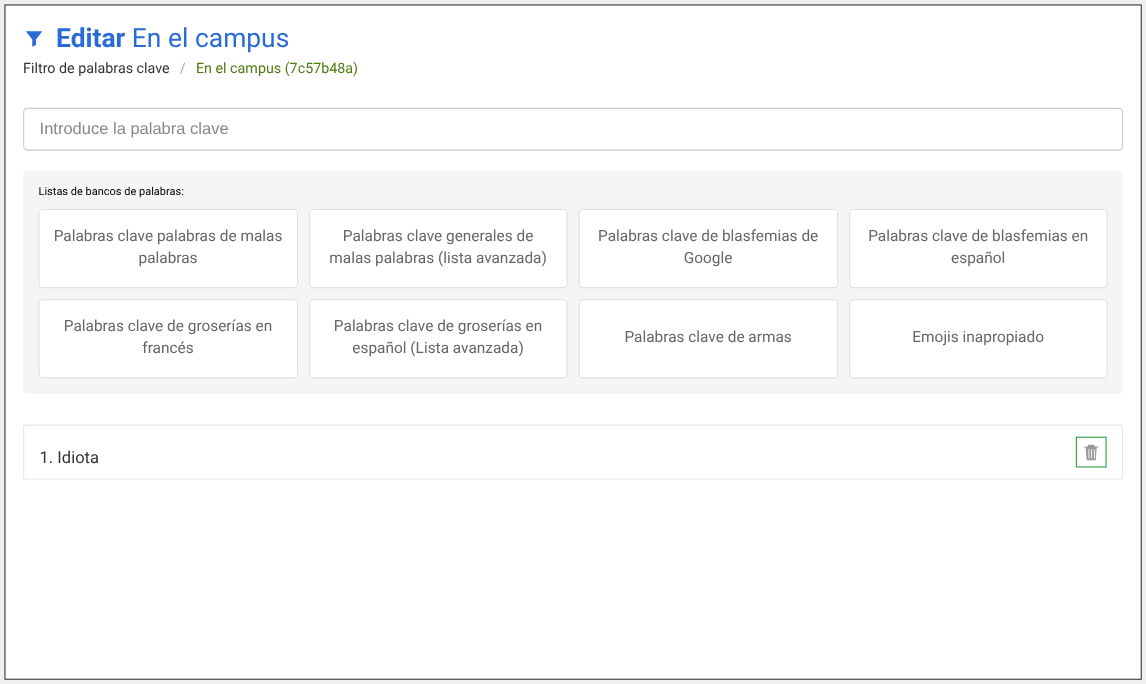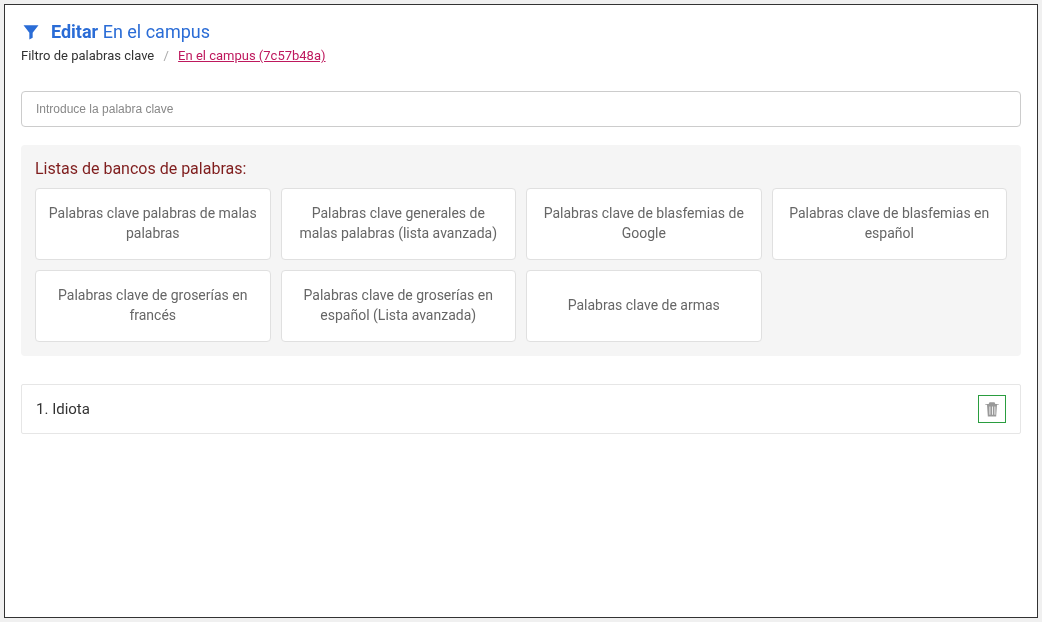--- a/index.html
+++ b/index.html
@@ -21,52 +21,51 @@
       align-items: center;
       gap: 10px;
       margin-bottom: 6px;
     }
     .filter-icon {
       color: #2a6cd6;
       width: 20px;
       height: 20px;
     }
     .page-title {
-      font-size: 18px;
+      font-size: 24px;
       color: #2a6cd6;
       font-weight: 700;
     }
     .page-title .light {
       font-weight: 400;
     }
     .breadcrumb {
       font-size: 13px;
       color: #333;
       margin-bottom: 28px;
       padding-left: 0;
     }
     .breadcrumb .sep {
       color: #aaa;
       margin: 0 6px;
     }
     .breadcrumb .current {
-      color: #be185d;
-      text-decoration: underline;
+      color: #4d7c0f;
     }
     .input-row {
       display: flex;
       gap: 8px;
       margin-bottom: 18px;
     }
     .keyword-input {
       flex: 1;
       border: 1px solid #ccc;
       border-radius: 4px;
       padding: 10px 14px;
-      font-size: 12px;
+      font-size: 15px;
       color: #333;
     }
     .keyword-input::placeholder { color: #888; }
     .add-button {
       display: flex;
       align-items: center;
       justify-content: center;
       gap: 10px;
       border: 1px solid #2a6cd6;
       background: #fff;
@@ -82,22 +81,22 @@
       font-weight: 900;
       font-size: 16px;
     }
     .bank-section {
       background: #f5f5f5;
       border-radius: 4px;
       padding: 14px;
       margin-bottom: 28px;
     }
     .bank-label {
-      font-size: 16px;
-      color: #7f1d1d;
+      font-size: 10px;
+      color: #000000;
       margin-bottom: 10px;
     }
     .bank-grid {
       display: grid;
       grid-template-columns: repeat(4, 1fr);
       gap: 10px;
     }
     .bank-item {
       background: #fff;
       border: 1px solid #e0e0e0;
@@ -113,21 +112,21 @@
       line-height: 1.4;
       cursor: pointer;
     }
     .keyword-list {
       display: flex;
       flex-direction: column;
       gap: 4px;
     }
     .keyword-row {
       display: flex;
-      align-items: center;
+      align-items: flex-end;
       justify-content: space-between;
       border: 1px solid #e6e6e6;
       border-radius: 2px;
       padding: 10px 14px;
       background: #fff;
     }
     .keyword-text {
       font-size: 15px;
       color: #333;
     }
@@ -178,20 +177,21 @@
   <div class="bank-section">
     <div class="bank-label">Listas de bancos de palabras:</div>
     <div class="bank-grid">
       <div class="bank-item">Palabras clave palabras de malas palabras</div>
       <div class="bank-item">Palabras clave generales de malas palabras (lista avanzada)</div>
       <div class="bank-item">Palabras clave de blasfemias de Google</div>
       <div class="bank-item">Palabras clave de blasfemias en español</div>
       <div class="bank-item">Palabras clave de groserías en francés</div>
       <div class="bank-item">Palabras clave de groserías en español (Lista avanzada)</div>
       <div class="bank-item">Palabras clave de armas</div>
+      <div class="bank-item">Emojis inapropiado</div>
     </div>
   </div>
 
   <div class="keyword-list">
     <div class="keyword-row">
       <span class="keyword-text">
         <span>1.</span>
         <span>Idiota</span>
       </span>
       <button class="trash-btn highlighted">

